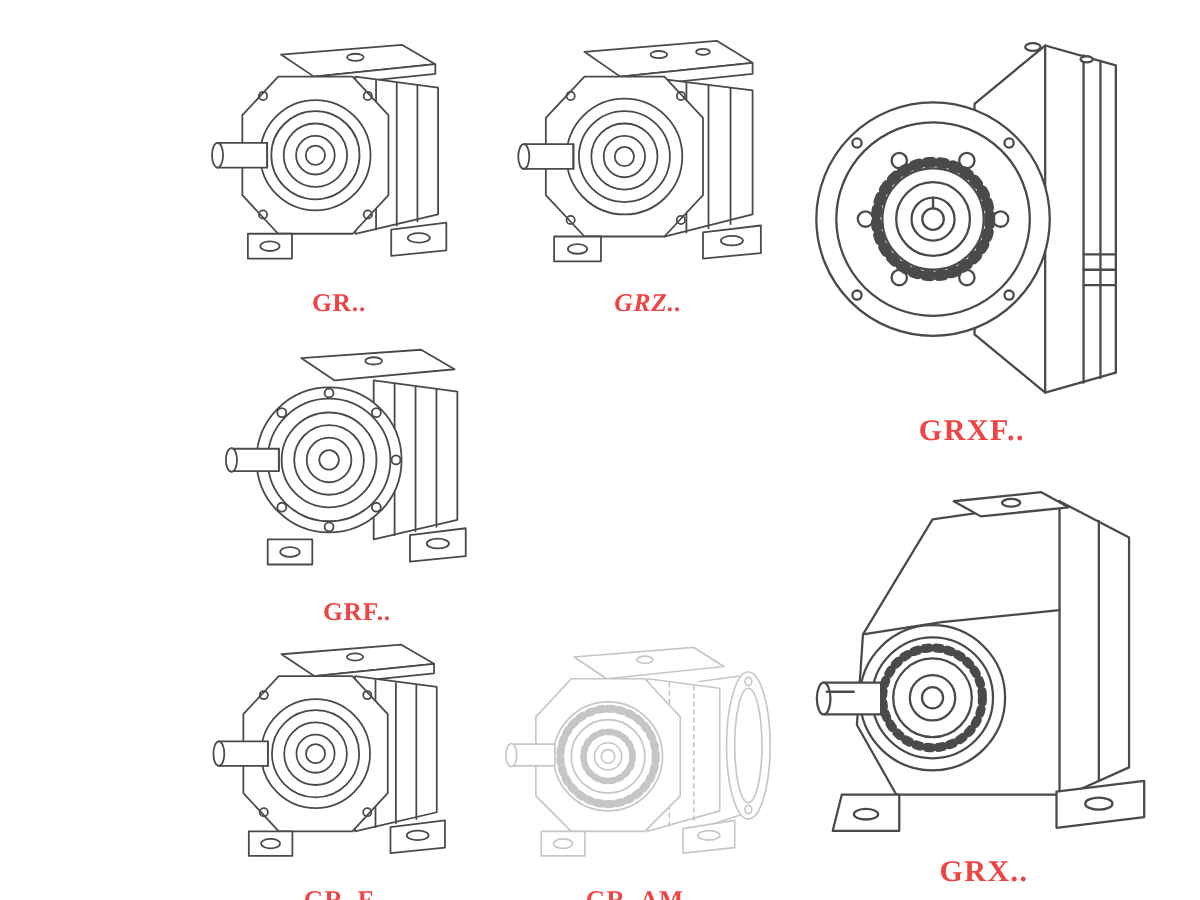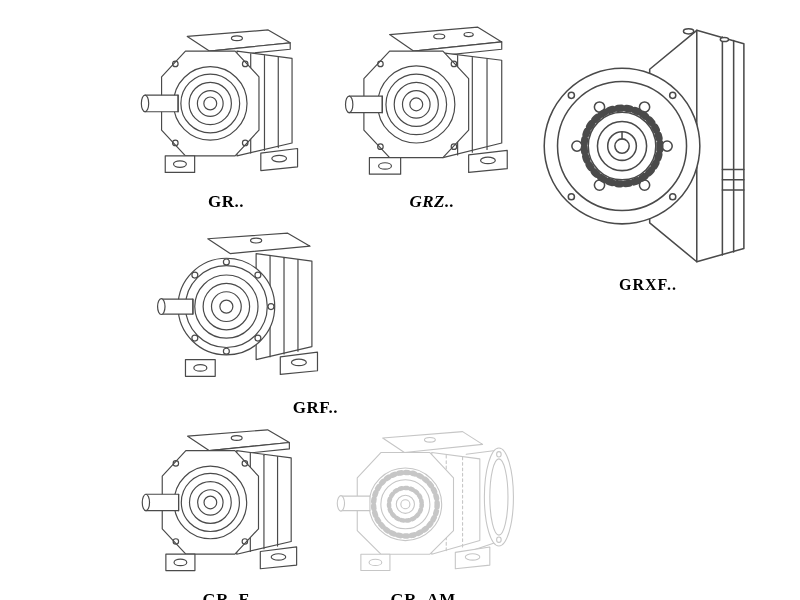--- a/index.html
+++ b/index.html
@@ -2,28 +2,28 @@
 <html><head>
 <meta charset="utf-8">
 <style>
   html,body{margin:0;padding:0;background:#fff;}
   .page{position:relative;width:800px;height:600px;background:#ffffff;overflow:hidden;
         font-family:"Liberation Serif", serif;}
   .defs{position:absolute;width:0;height:0;overflow:hidden;}
   .fig{position:absolute;display:flex;flex-direction:column;align-items:center;}
   .art{display:block;color:#4a4a4a;}
   .art.ghost{color:#c6c6c6;}
-  .cap{margin-top:4px;font-weight:bold;font-size:17px;letter-spacing:0.5px;color:#000000;
+  .cap{margin-top:4px;font-weight:bold;font-size:17px;letter-spacing:0.5px;color:#ef4444;
        font-family:"Liberation Serif", serif;white-space:nowrap;}
-  .cap.lg{font-size:16px;letter-spacing:1px;}
+  .cap.lg{font-size:20px;letter-spacing:1px;}
   
   .f-gr  {left:88px;  top:2px;   width:196px;}
   .f-grz {left:296px; top:2px;   width:192px;font-style:italic;}
   .f-grxf{left:498px; top:0px;   width:220px;}
-  .f-grf {left:98px;  top:206px; width:200px;align-items:flex-end;}
+  .f-grf {left:98px;  top:206px; width:200px;}
   .f-grad{left:286px; top:206px; width:212px;}
   .f-grf2{left:88px;  top:402px; width:196px;}
   .f-gram{left:282px; top:402px; width:212px;}
   .f-grx {left:496px; top:298px; width:240px;}
   .h170{height:170px;} .h172{height:172px;} .h168{height:168px;}
   .h256{height:256px;} .h252{height:252px;}
 </style>
 </head>
 <body>
 
@@ -273,14 +273,20 @@
     <figcaption class="cap">GR..F</figcaption>
   </figure>
 
   <figure class="fig f-gram">
     <svg class="art ghost h168" viewBox="0 0 215 185">
         <use href="#sym-gram"></use>
       </svg>
     <figcaption class="cap">GR..AM..</figcaption>
   </figure>
 
+  <figure class="fig f-grx">
+    <svg class="art h252" viewBox="0 0 240 250">
+        <use href="#sym-grx"></use>
+      </svg>
+    <figcaption class="cap lg">GRX..</figcaption>
+  </figure>
 
 </div>
 
 </body></html>

